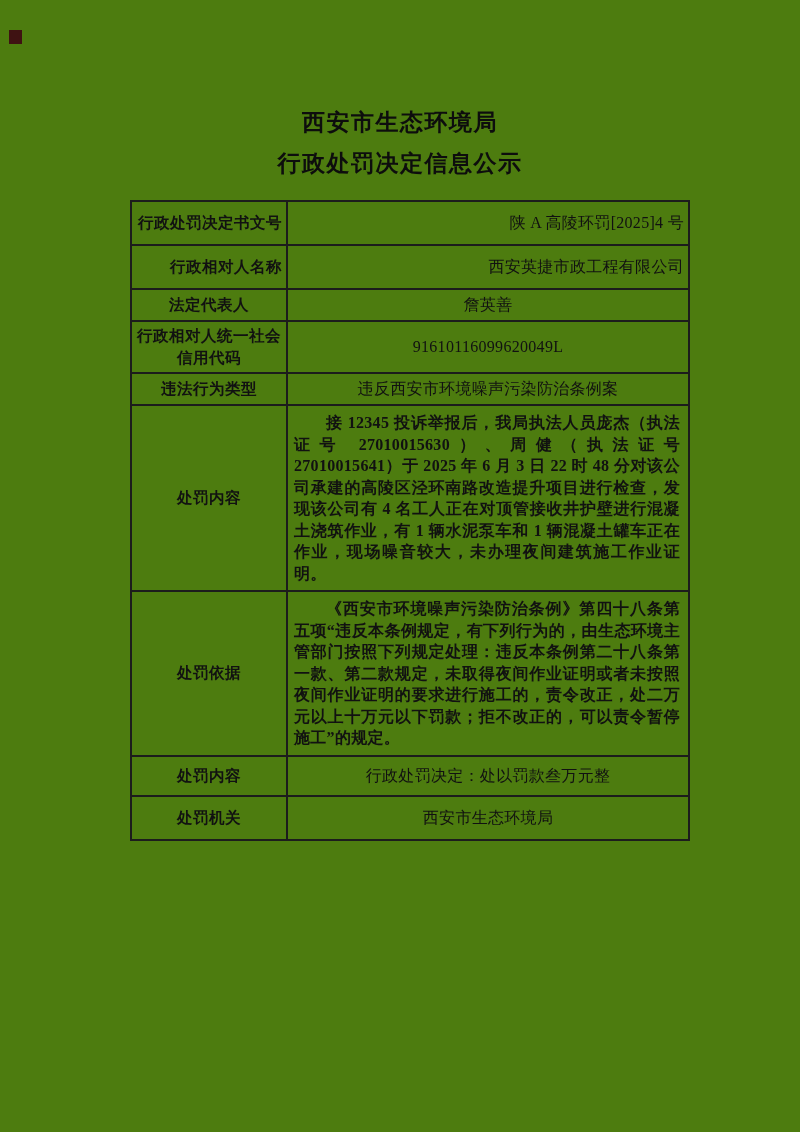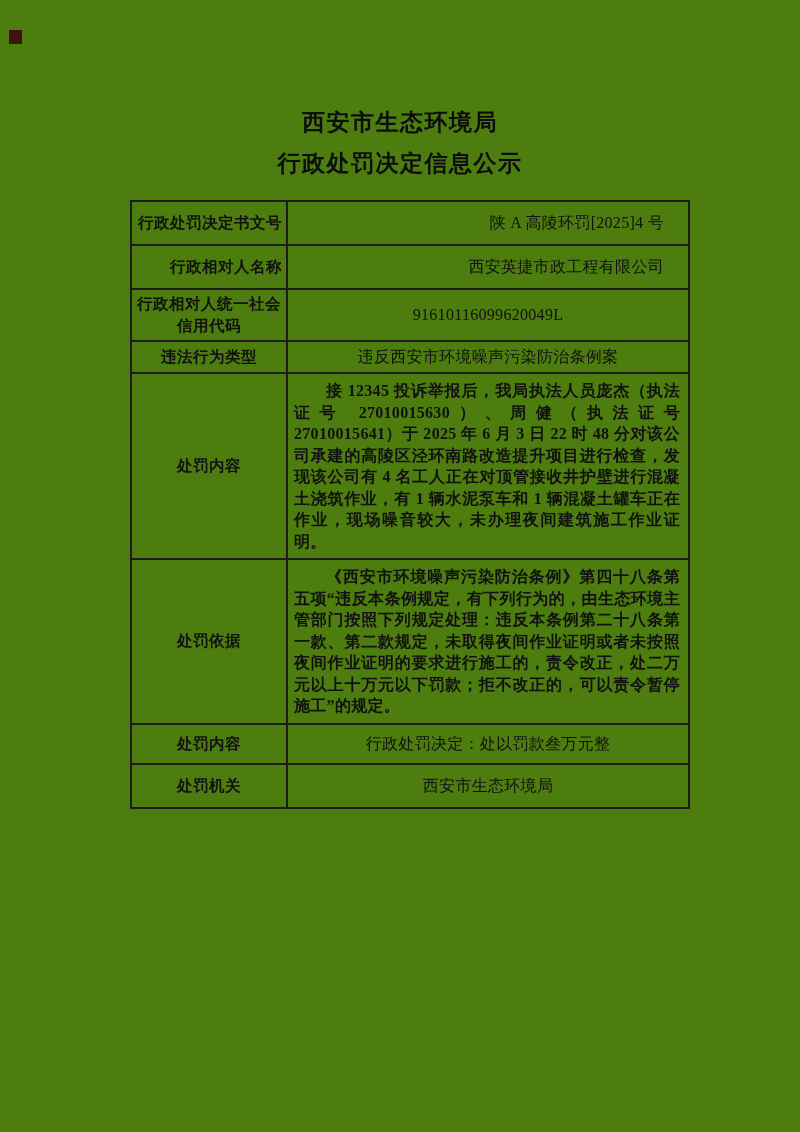--- a/index.html
+++ b/index.html
@@ -45,21 +45,21 @@
     letter-spacing:0.5px;
     line-height:22px;
     padding:3px 4px;
     font-weight:600;
   }
   td.value {
     text-align:center;
     font-size:16px;
     letter-spacing:0.3px;
     line-height:21.5px;
-    padding:3px 24px;
+    padding:3px 4px;
   }
   td.value.para {
     text-align:justify;
     text-indent:2em;
     padding:6px 8px 6px 6px;
     font-weight:bold;
   }
   tr.h-md  td { height:44px;text-align:right; }
   tr.h-sm  td { height:32px; }
   tr.h-2l  td { height:48px; }
@@ -83,20 +83,24 @@
   <table class="doc">
     <tbody>
       <tr class="h-md">
         <td class="label">行政处罚决定书文号</td>
         <td class="value">陕 A 高陵环罚[2025]4 号</td>
       </tr>
       <tr class="h-md">
         <td class="label">行政相对人名称</td>
         <td class="value">西安英捷市政工程有限公司</td>
       </tr>
+      <tr class="h-sm">
+        <td class="label">法定代表人</td>
+        <td class="value">詹英善</td>
+      </tr>
       <tr class="h-2l">
         <td class="label">行政相对人统一社会信用代码</td>
         <td class="value">91610116099620049L</td>
       </tr>
       <tr class="h-sm">
         <td class="label">违法行为类型</td>
         <td class="value">违反西安市环境噪声污染防治条例案</td>
       </tr>
       <tr class="h-p1">
         <td class="label">处罚内容</td>

